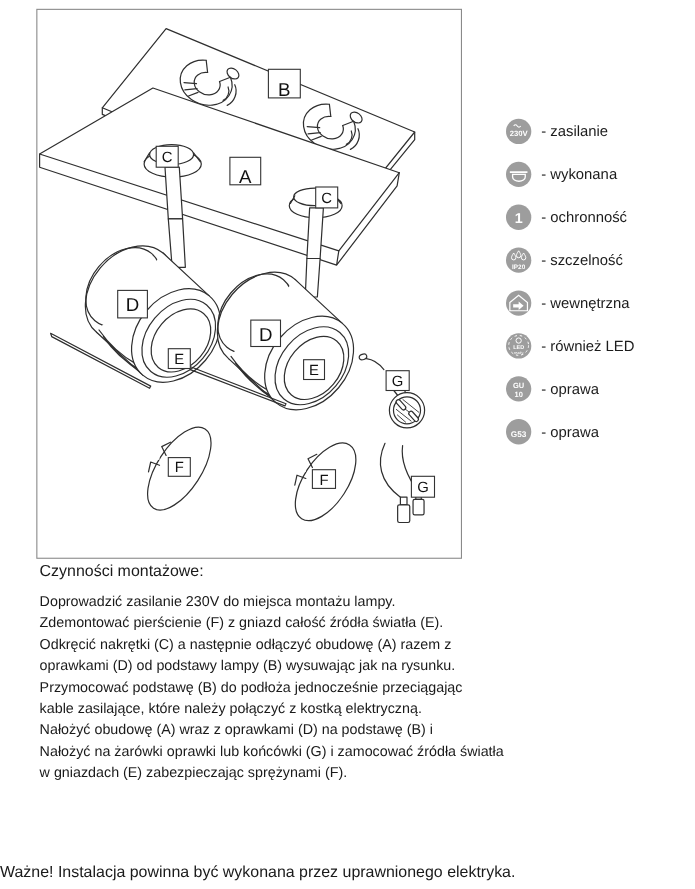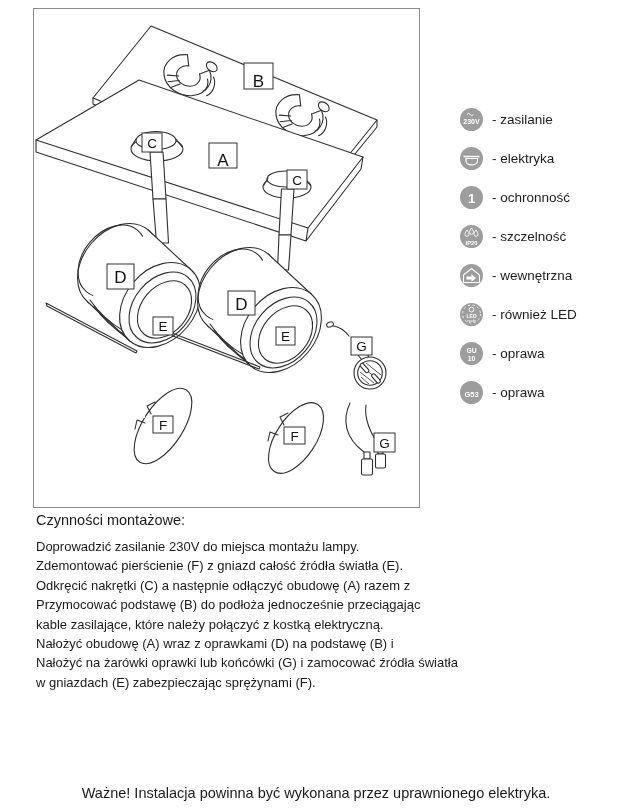--- a/index.html
+++ b/index.html
@@ -23,21 +23,21 @@
   .circ{width:23px;height:23px;border-radius:50%;background:#9d9d9d;flex:0 0 23px;
         display:inline-block;position:relative;}
   .circ svg{position:absolute;left:0;top:0;}
   .circ text{font-family:"Liberation Sans",sans-serif;fill:#fff;text-anchor:middle;}
   .icon-label{margin-left:9px;font-size:13.5px;color:#1c1c1c;white-space:nowrap;}
 
   
   .instructions{position:absolute;left:36px;top:512px;width:560px;}
   .instructions .heading{font-size:14.5px;margin-bottom:9px;}
   .instructions .line{font-size:13px;line-height:19.4px;white-space:pre;}
-  .footer{position:absolute;left:0;top:785px;width:632px;text-align:center;font-size:14.5px;}
+  .footer{position:absolute;left:0;top:785px;width:632px;text-align:left;font-size:14.5px;}
 </style>
 </head>
 <body>
 
 <svg id="diagram" width="632" height="530" viewBox="0 0 632 530">
   <defs>
     <g id="coil">
       <path class="ns" d="M-10,-20 A 24,20 0 1 0 16,-13"></path>
       <path class="ns" d="M-5,-10 A 12,10 0 1 0 8,-6"></path>
       <path class="ns" d="M-10,-20 L-5,-10 M16,-13 L8,-6"></path>
@@ -177,21 +177,21 @@
     <span class="icon-label">- zasilanie</span>
   </div>
 
   <div class="icon-row">
     <span class="circ">
       <svg width="23" height="23" viewBox="0 0 23 23">
         <path d="M3.5,9.5 H19.5" fill="none" stroke="#fff" stroke-width="1.5"></path>
         <path d="M6,11.5 h11.5 v2.5 a5.75,3.8 0 0 1 -11.5,0 z" fill="none" stroke="#fff" stroke-width="1.2"></path>
       </svg>
     </span>
-    <span class="icon-label">- elektryka</span>
+    <span class="icon-label">- wykonana</span>
   </div>
 
   <div class="icon-row">
     <span class="circ">
       <svg width="23" height="23" viewBox="0 0 23 23">
         <text x="11.5" y="16.5" font-size="13" font-weight="bold">1</text>
       </svg>
     </span>
     <span class="icon-label">- ochronność</span>
   </div>
@@ -251,20 +251,21 @@
     <span class="icon-label">- oprawa</span>
   </div>
 
 </div>
 
 <div class="instructions">
   <div class="heading">Czynności montażowe:</div>
   <div class="line">Doprowadzić zasilanie 230V do miejsca montażu lampy.</div>
   <div class="line">Zdemontować pierścienie (F) z gniazd całość źródła światła (E).</div>
   <div class="line">Odkręcić nakrętki (C) a następnie odłączyć obudowę (A) razem z</div>
+  <div class="line">oprawkami (D) od podstawy lampy (B) wysuwając jak na rysunku.</div>
   <div class="line">Przymocować podstawę (B) do podłoża jednocześnie przeciągając</div>
   <div class="line">kable zasilające, które należy połączyć z kostką elektryczną.</div>
   <div class="line">Nałożyć obudowę (A) wraz z oprawkami (D) na podstawę (B) i</div>
   <div class="line">Nałożyć na żarówki oprawki lub końcówki (G) i zamocować źródła światła</div>
   <div class="line">w gniazdach (E) zabezpieczając sprężynami (F).</div>
 </div>
 
 <div class="footer">Ważne! Instalacja powinna być wykonana przez uprawnionego elektryka.</div>
 
 </body></html>

